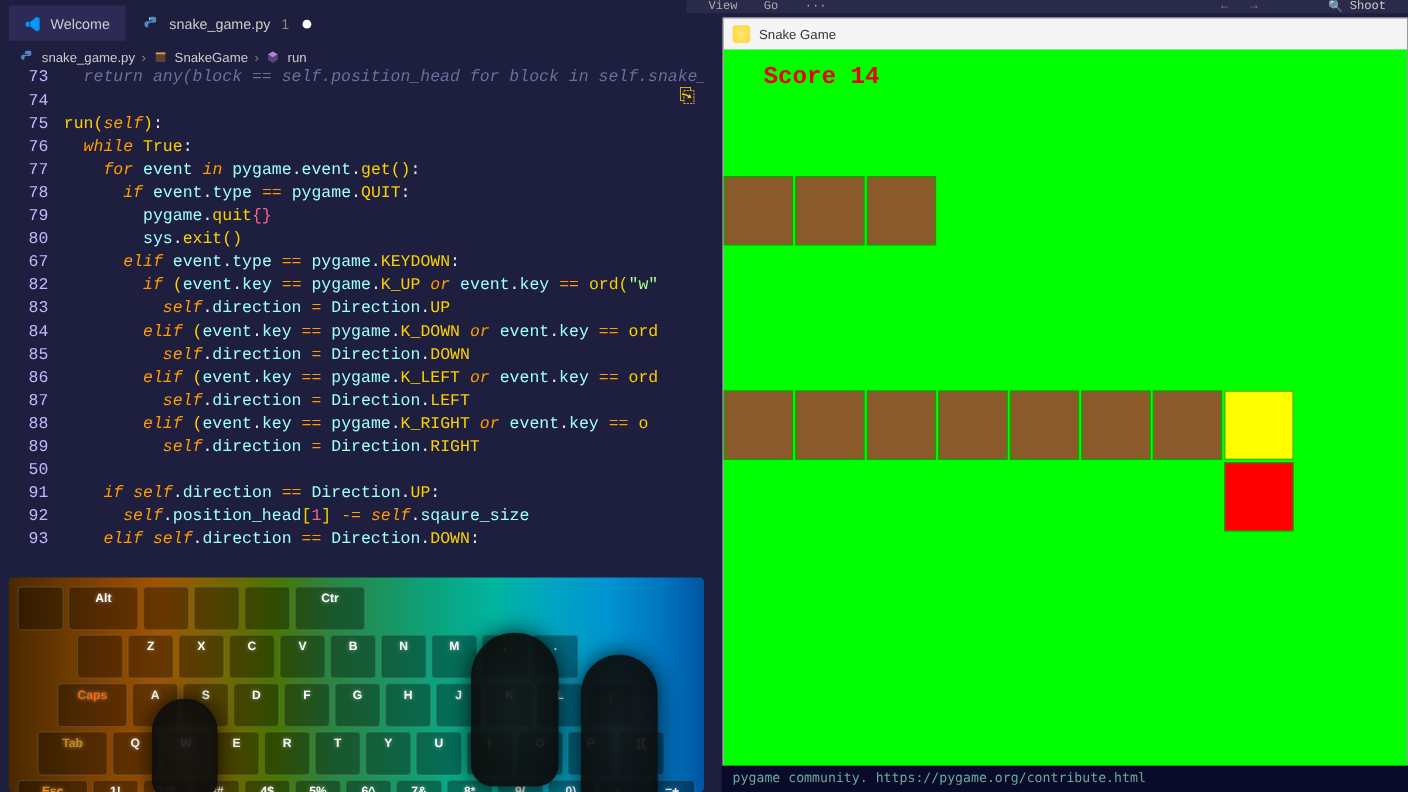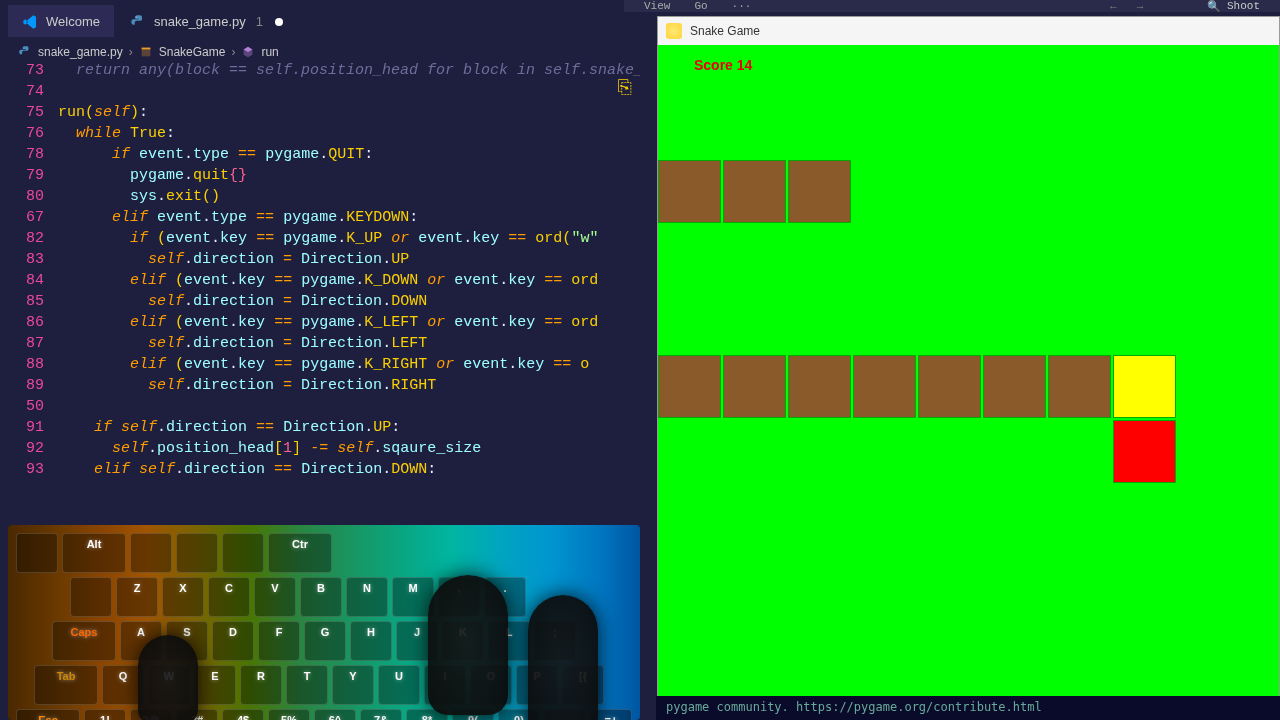--- a/index.html
+++ b/index.html
@@ -77,21 +77,21 @@
   background: #1e1e3f;
   font-size: 15px;
   line-height: 21px;
   overflow: hidden;
 }
 .line { display:flex; white-space: pre; }
 .gutter {
   width: 58px;
   text-align: right;
   padding-right: 14px;
-  color: #ec4899;
+  color: #c4b5fd;
   flex-shrink: 0;
   user-select: none;
 }
 .code { flex:1; overflow:hidden; }
 
 
 .kw { color: #ff9d00; font-style: italic; }
 .fn { color: #fad000; }
 .self { color: #ff9d00; font-style: italic; }
 .attr { color: #9effff; }
@@ -132,23 +132,23 @@
 .game-title .py-icon { width:16px; height:16px; background: radial-gradient(#ffe873, #ffd43b); border-radius:3px; position:relative;}
 .game-board {
   position: relative;
   background: #0f0;
   height: calc(100% - 28px);
 }
 .score {
   position:absolute;
   top: 12px; left: 36px;
   color: #e00;
-  font-family: Liberation Sans, sans-serif;
+  font-family: Liberation Mono, monospace;
   font-weight: bold;
-  font-size: 14px;
+  font-size: 22px;
 }
 .cell {
   position:absolute;
   width: 63px; height: 63px;
   border: 1px solid #0a0;
 }
 .snake { background: #8b5a2b; }
 .head { background: #ff0; }
 .food { background: #f00; }
 
@@ -260,20 +260,21 @@
       <path fill="#b180d7" d="M8 2l5 3-5 3-5-3z"></path>
     </svg>
   <span>run</span>
 </div>
 
 <div class="editor" id="editor">
     <div class="line"><div class="gutter">73</div><div class="code"><span class="dim">  return any(block == self.position_head for block in self.snake_</span></div></div>
     <div class="line"><div class="gutter">74</div><div class="code"></div></div>
     <div class="line"><div class="gutter">75</div><div class="code"><span class="fn">run</span><span class="paren">(</span><span class="self">self</span><span class="paren">)</span><span class="punc">:</span></div></div>
     <div class="line"><div class="gutter">76</div><div class="code">  <span class="kw">while</span> <span class="const">True</span><span class="punc">:</span></div></div>
+    <div class="line"><div class="gutter">77</div><div class="code">    <span class="kw">for</span> <span class="attr">event</span> <span class="kw">in</span> <span class="attr">pygame</span><span class="punc">.</span><span class="attr">event</span><span class="punc">.</span><span class="fn">get</span><span class="paren">()</span><span class="punc">:</span></div></div>
     <div class="line"><div class="gutter">78</div><div class="code">      <span class="kw">if</span> <span class="attr">event</span><span class="punc">.</span><span class="attr">type</span> <span class="op">==</span> <span class="attr">pygame</span><span class="punc">.</span><span class="const">QUIT</span><span class="punc">:</span></div></div>
     <div class="line"><div class="gutter">79</div><div class="code">        <span class="attr">pygame</span><span class="punc">.</span><span class="fn">quit</span><span class="paren2">{}</span></div></div>
     <div class="line"><div class="gutter">80</div><div class="code">        <span class="attr">sys</span><span class="punc">.</span><span class="fn">exit</span><span class="paren">()</span></div></div>
     <div class="line"><div class="gutter">67</div><div class="code">      <span class="kw">elif</span> <span class="attr">event</span><span class="punc">.</span><span class="attr">type</span> <span class="op">==</span> <span class="attr">pygame</span><span class="punc">.</span><span class="const">KEYDOWN</span><span class="punc">:</span></div></div>
     <div class="line"><div class="gutter">82</div><div class="code">        <span class="kw">if</span> <span class="paren">(</span><span class="attr">event</span><span class="punc">.</span><span class="attr">key</span> <span class="op">==</span> <span class="attr">pygame</span><span class="punc">.</span><span class="const">K_UP</span> <span class="kw">or</span> <span class="attr">event</span><span class="punc">.</span><span class="attr">key</span> <span class="op">==</span> <span class="fn">ord</span><span class="paren">(</span><span class="str">"w"</span></div></div>
     <div class="line"><div class="gutter">83</div><div class="code">          <span class="self">self</span><span class="punc">.</span><span class="attr">direction</span> <span class="op">=</span> <span class="attr">Direction</span><span class="punc">.</span><span class="const">UP</span></div></div>
     <div class="line"><div class="gutter">84</div><div class="code">        <span class="kw">elif</span> <span class="paren">(</span><span class="attr">event</span><span class="punc">.</span><span class="attr">key</span> <span class="op">==</span> <span class="attr">pygame</span><span class="punc">.</span><span class="const">K_DOWN</span> <span class="kw">or</span> <span class="attr">event</span><span class="punc">.</span><span class="attr">key</span> <span class="op">==</span> <span class="fn">ord</span></div></div>
     <div class="line"><div class="gutter">85</div><div class="code">          <span class="self">self</span><span class="punc">.</span><span class="attr">direction</span> <span class="op">=</span> <span class="attr">Direction</span><span class="punc">.</span><span class="const">DOWN</span></div></div>
     <div class="line"><div class="gutter">86</div><div class="code">        <span class="kw">elif</span> <span class="paren">(</span><span class="attr">event</span><span class="punc">.</span><span class="attr">key</span> <span class="op">==</span> <span class="attr">pygame</span><span class="punc">.</span><span class="const">K_LEFT</span> <span class="kw">or</span> <span class="attr">event</span><span class="punc">.</span><span class="attr">key</span> <span class="op">==</span> <span class="fn">ord</span></div></div>
     <div class="line"><div class="gutter">87</div><div class="code">          <span class="self">self</span><span class="punc">.</span><span class="attr">direction</span> <span class="op">=</span> <span class="attr">Direction</span><span class="punc">.</span><span class="const">LEFT</span></div></div>

